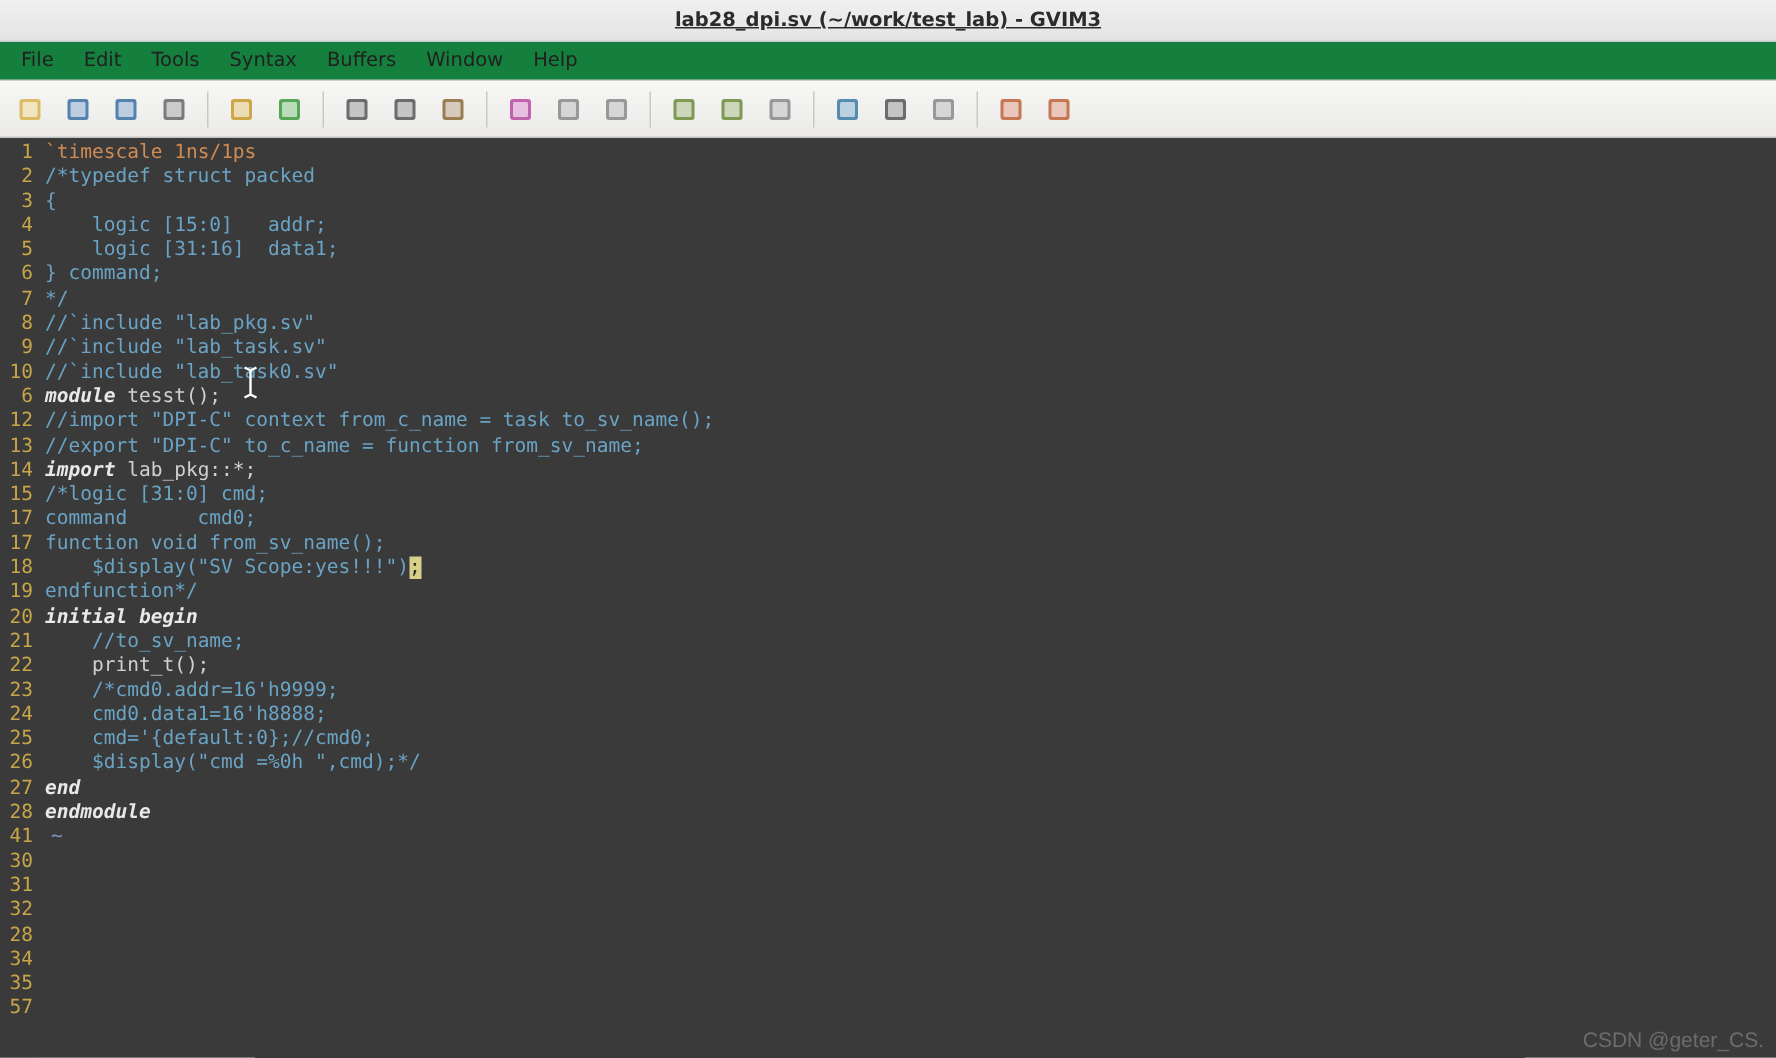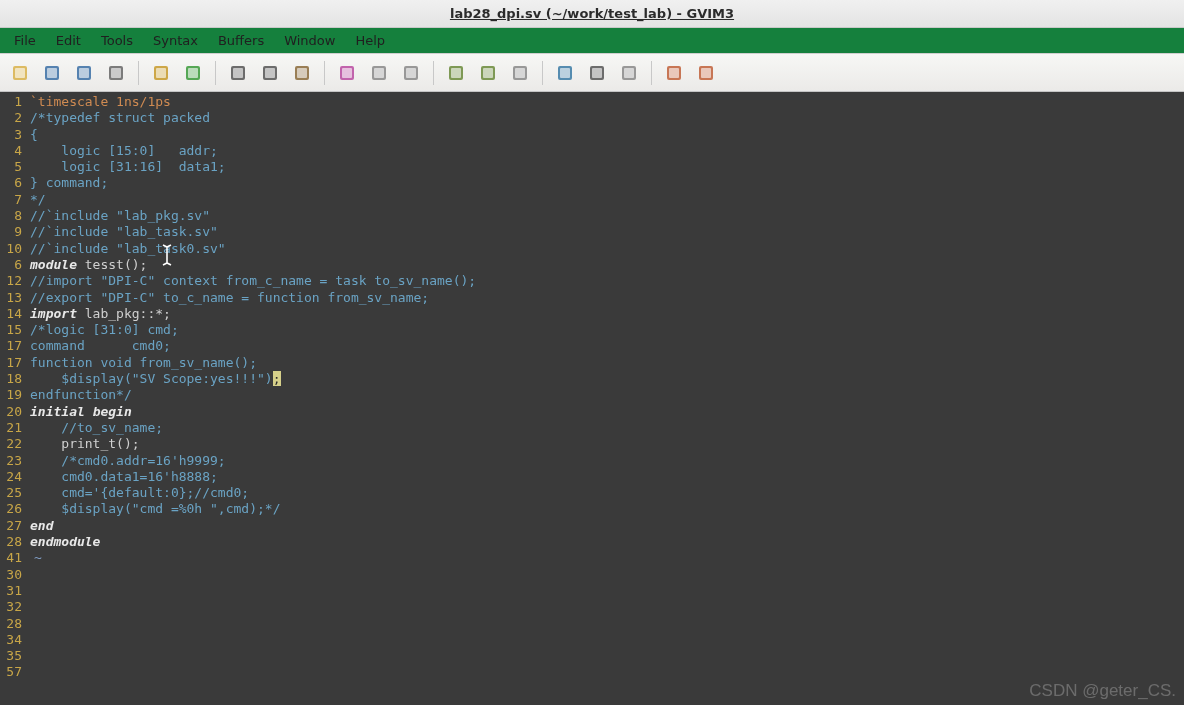--- a/index.html
+++ b/index.html
@@ -104,21 +104,21 @@
   width: 16px;
   height: 22px;
   pointer-events: none;
 }
 .tilde { color: #7f9bc2; padding-left: 4px; }
 .watermark {
   position: absolute;
   right: 8px;
   bottom: 4px;
   color: rgba(200,200,200,0.35);
-  font-size: 17px;
+  font-size: 14px;
   font-family: sans-serif;
 }
 </style>
 </head>
 <body>
 
 <div class="titlebar">
   <span>lab28_dpi.sv (~/work/test_lab) - GVIM3</span>
 </div>
 

